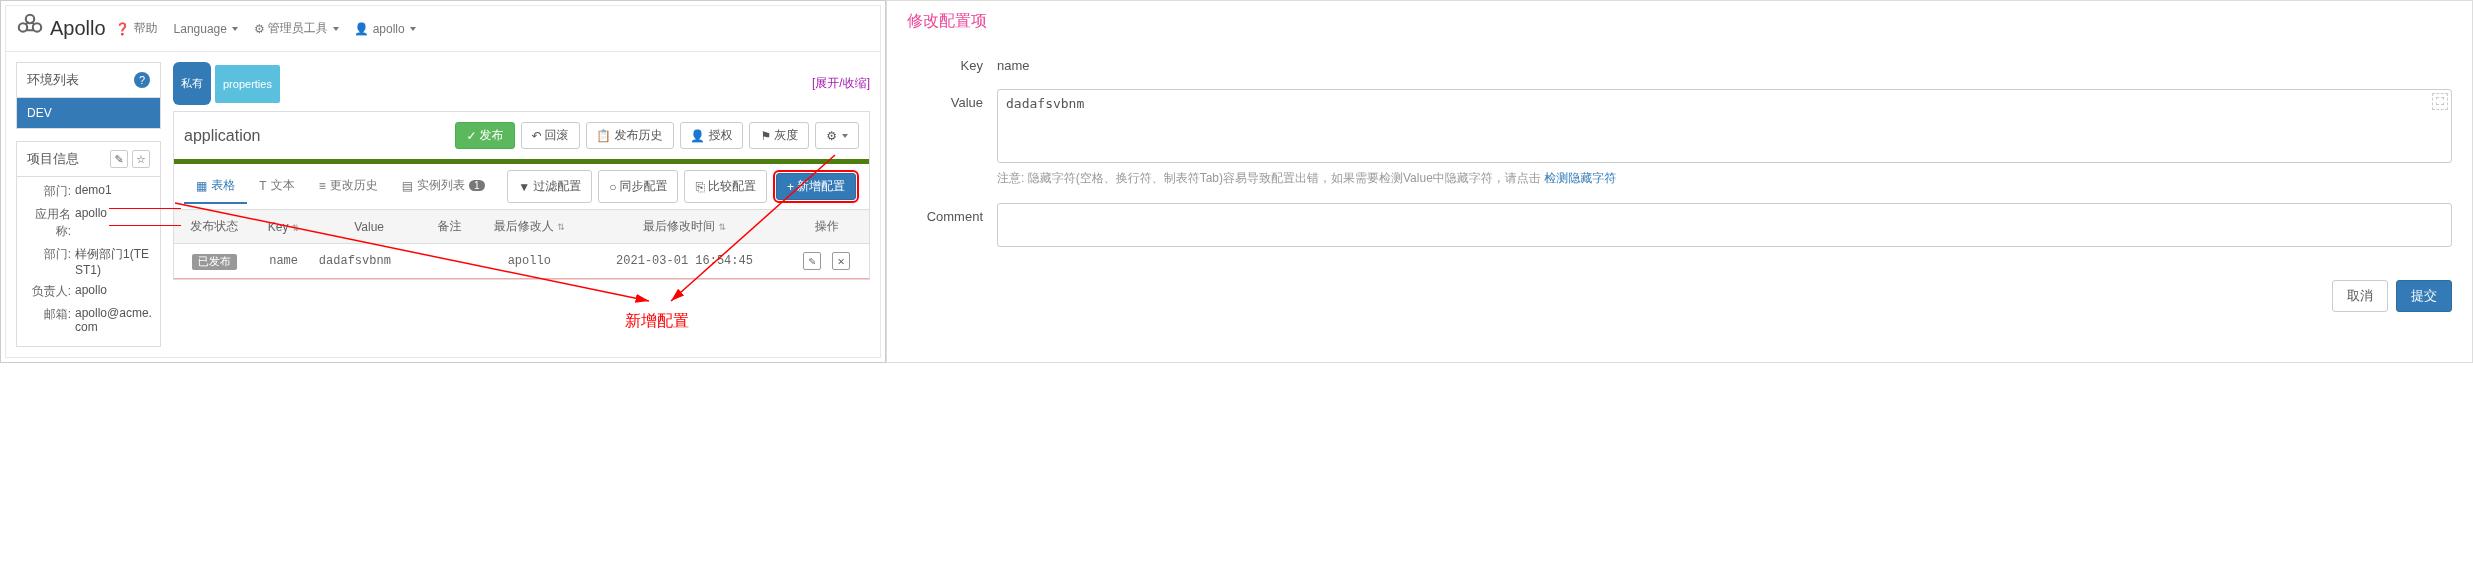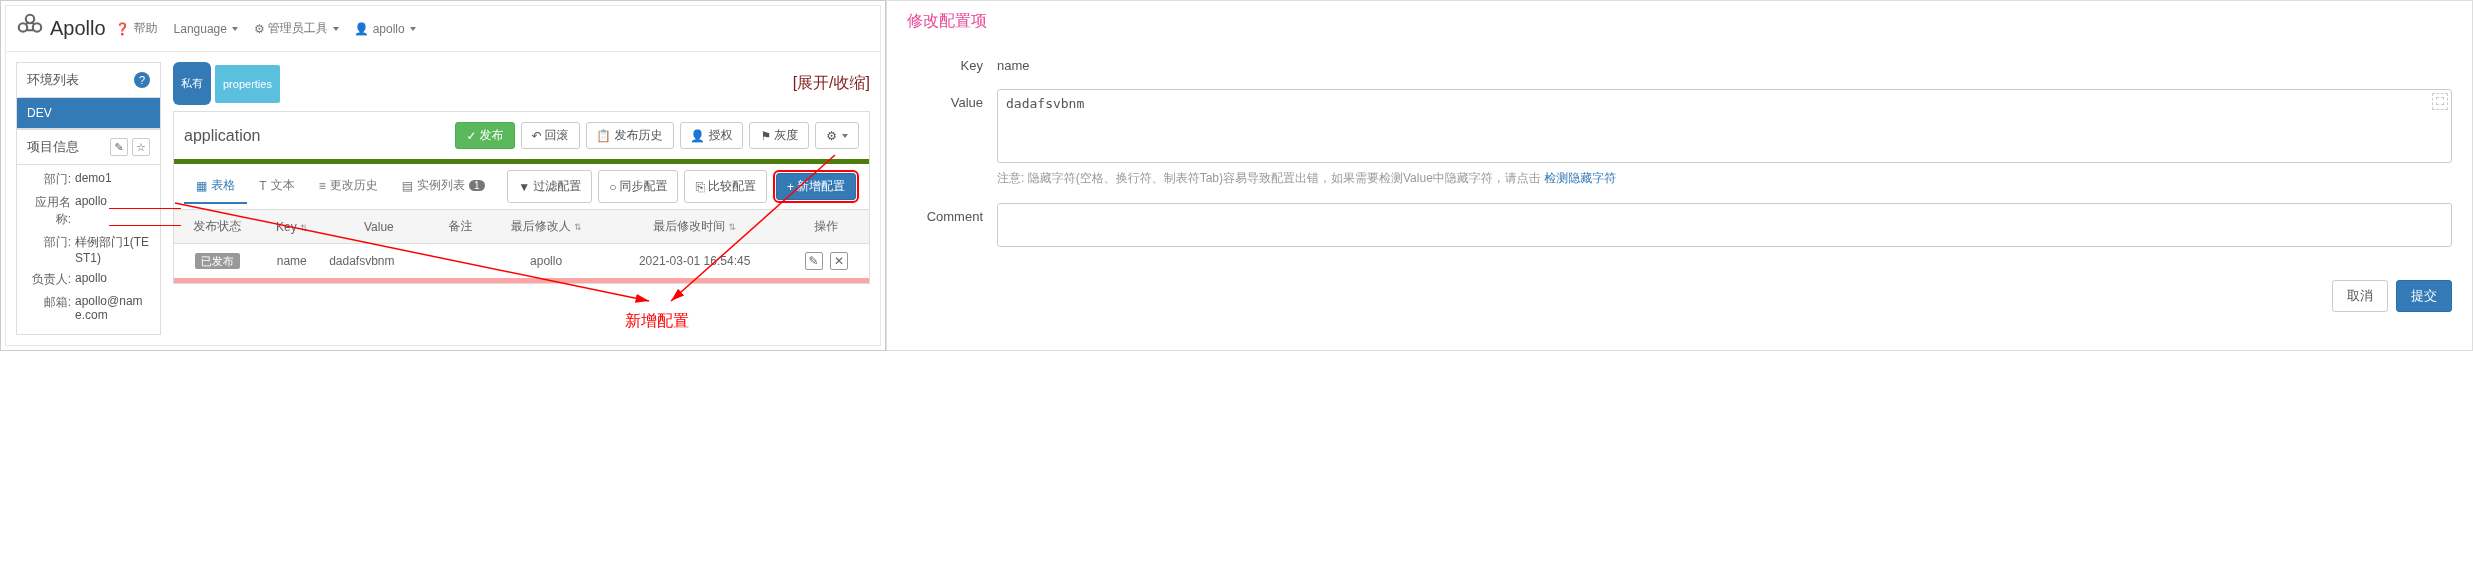--- a/index.html
+++ b/index.html
@@ -15,57 +15,57 @@
     .logo-icon svg { width: 28px; height: 28px; }
     .search-wrap { flex: 1; display: flex; justify-content: center; }
     .search-box { width: 260px; border: 1px solid #ccc; border-radius: 3px; padding: 4px 20px 4px 8px; font-size: 12px; color: #999; background: #fff; position: relative; }
     .search-caret { position: absolute; right: 6px; top: 8px; border-left: 4px solid transparent; border-right: 4px solid transparent; border-top: 4px solid #999; }
     .nav-links { display: flex; gap: 16px; align-items: center; font-size: 12px; color: #777; }
     .nav-links a { color: #777; text-decoration: none; display: flex; align-items: center; gap: 3px; }
     .caret-dn { display: inline-block; border-left: 3px solid transparent; border-right: 3px solid transparent; border-top: 4px solid #777; margin-left: 2px; }
     
     
     .body-row { display: flex; padding: 10px; gap: 12px; }
-    .sidebar { flex: 0 0 145px; display: flex; flex-direction: column; }
+    .sidebar { flex: 0 0 145px; display: flex; flex-direction: column; gap: 12px; }
     .panel { border: 1px solid #ddd; background: #fff; }
     .panel-hd { padding: 8px 10px; border-bottom: 1px solid #ddd; display: flex; align-items: center; justify-content: space-between; font-size: 13px; color: #555; }
     .panel-hd .icon { width: 16px; height: 16px; border-radius: 50%; background: #337ab7; color: #fff; text-align: center; line-height: 16px; font-size: 11px; }
     .env-item { background: #337ab7; color: #fff; padding: 8px 10px; font-size: 12px; }
     .proj-info-body { padding: 6px 8px; font-size: 12px; }
     .proj-row { display: flex; margin-bottom: 6px; }
     .proj-label { flex: 0 0 50px; text-align: right; color: #666; padding-right: 4px; }
     .proj-val { flex: 1; color: #555; word-break: break-all; }
     .edit-icons { display: flex; gap: 4px; }
     .icon-box { width: 18px; height: 18px; border: 1px solid #ccc; border-radius: 2px; display: flex; align-items: center; justify-content: center; font-size: 11px; color: #666; }
     
     
     .main { flex: 1; }
     .badges { display: flex; gap: 4px; margin-bottom: 6px; align-items: center; }
     .badge-blue { background: #337ab7; color: #fff; padding: 14px 8px; font-size: 11px; border-radius: 6px; }
     .badge-cyan { background: #5bc0de; color: #fff; padding: 13px 8px; font-size: 11px; border-radius: 2px; }
-    .expand-link { margin-left: auto; color: #7f1d1d; font-size: 16px; text-decoration: none; }
+    .expand-link { margin-left: auto; color: #a21caf; font-size: 12px; text-decoration: none; }
     .ns-panel { border: 1px solid #ddd; }
     .ns-header { padding: 10px; display: flex; align-items: center; justify-content: space-between; border-bottom: 5px solid #4d7c0f; }
     .ns-title { font-size: 16px; color: #555; }
     .ns-actions { display: flex; gap: 6px; }
     .btn { padding: 4px 10px; font-size: 12px; border-radius: 3px; border: 1px solid #ccc; background: #fff; color: #555; display: inline-flex; align-items: center; gap: 3px; cursor: pointer; }
     .btn-success { background: #5cb85c; border-color: #4cae4c; color: #fff; }
     .btn-primary { background: #337ab7; border-color: #2e6da4; color: #fff; }
     .btn-default { background: #fff; border-color: #ccc; color: #555; }
     
     .tabs-row { display: flex; border-bottom: 1px solid #ddd; padding: 0 10px; align-items: center; }
     .tab { padding: 8px 12px; font-size: 12px; color: #777; display: flex; align-items: center; gap: 4px; cursor: pointer; border-bottom: 2px solid transparent; }
     .tab.active { border-bottom-color: #337ab7; color: #337ab7; }
     .tab-badge { background: #777; color: #fff; border-radius: 8px; padding: 0 5px; font-size: 10px; }
     .tabs-right { margin-left: auto; display: flex; gap: 6px; padding: 6px 0; }
     .highlight-red { border: 2px solid #ff0000; border-radius: 6px; padding: 1px; }
     
     table.cfg { width: 100%; border-collapse: collapse; font-size: 12px; }
     table.cfg th { background: #f5f5f5; padding: 8px 6px; text-align: center; font-weight: normal; color: #666; border-bottom: 1px solid #ddd; }
-    table.cfg td { padding: 8px 6px; text-align: center; color: #666; border-bottom: 5px solid #fca5a5; }
+    table.cfg td { padding: 8px 6px; text-align: center; color: #666; border-bottom: 1px solid #fca5a5; font-family: Liberation Mono, monospace; }
     .sort-icon { font-size: 9px; color: #999; }
     .pub-badge { background: #999; color: #fff; padding: 2px 6px; border-radius: 2px; font-size: 11px; }
     .op-icon { width: 18px; height: 18px; border: 1px solid #999; border-radius: 2px; display: inline-flex; align-items: center; justify-content: center; margin: 0 2px; cursor: pointer; }
     
     
     .annot-line { position: absolute; pointer-events: none; }
     .annot-text { position: absolute; color: #ff0000; font-size: 16px; pointer-events: none; }
     .red-underline { position: absolute; height: 1px; background: #ff0000; pointer-events: none; }
     
     
@@ -153,21 +153,21 @@
               <div class="proj-row">
                   <span class="proj-label">部门:</span>
                   <span class="proj-val">样例部门1(TEST1)</span>
                 </div>
               <div class="proj-row">
                   <span class="proj-label">负责人:</span>
                   <span class="proj-val">apollo</span>
                 </div>
               <div class="proj-row">
                   <span class="proj-label">邮箱:</span>
-                  <span class="proj-val">apollo@name.com</span>
+                  <span class="proj-val">apollo@acme.com</span>
                 </div>
             </div>
           </div>
         </div>
 
         <div class="main">
           <div class="badges">
             <span class="badge-blue">私有</span>
             <span class="badge-cyan">properties</span>
             <a class="expand-link">[展开/收缩]</a>

